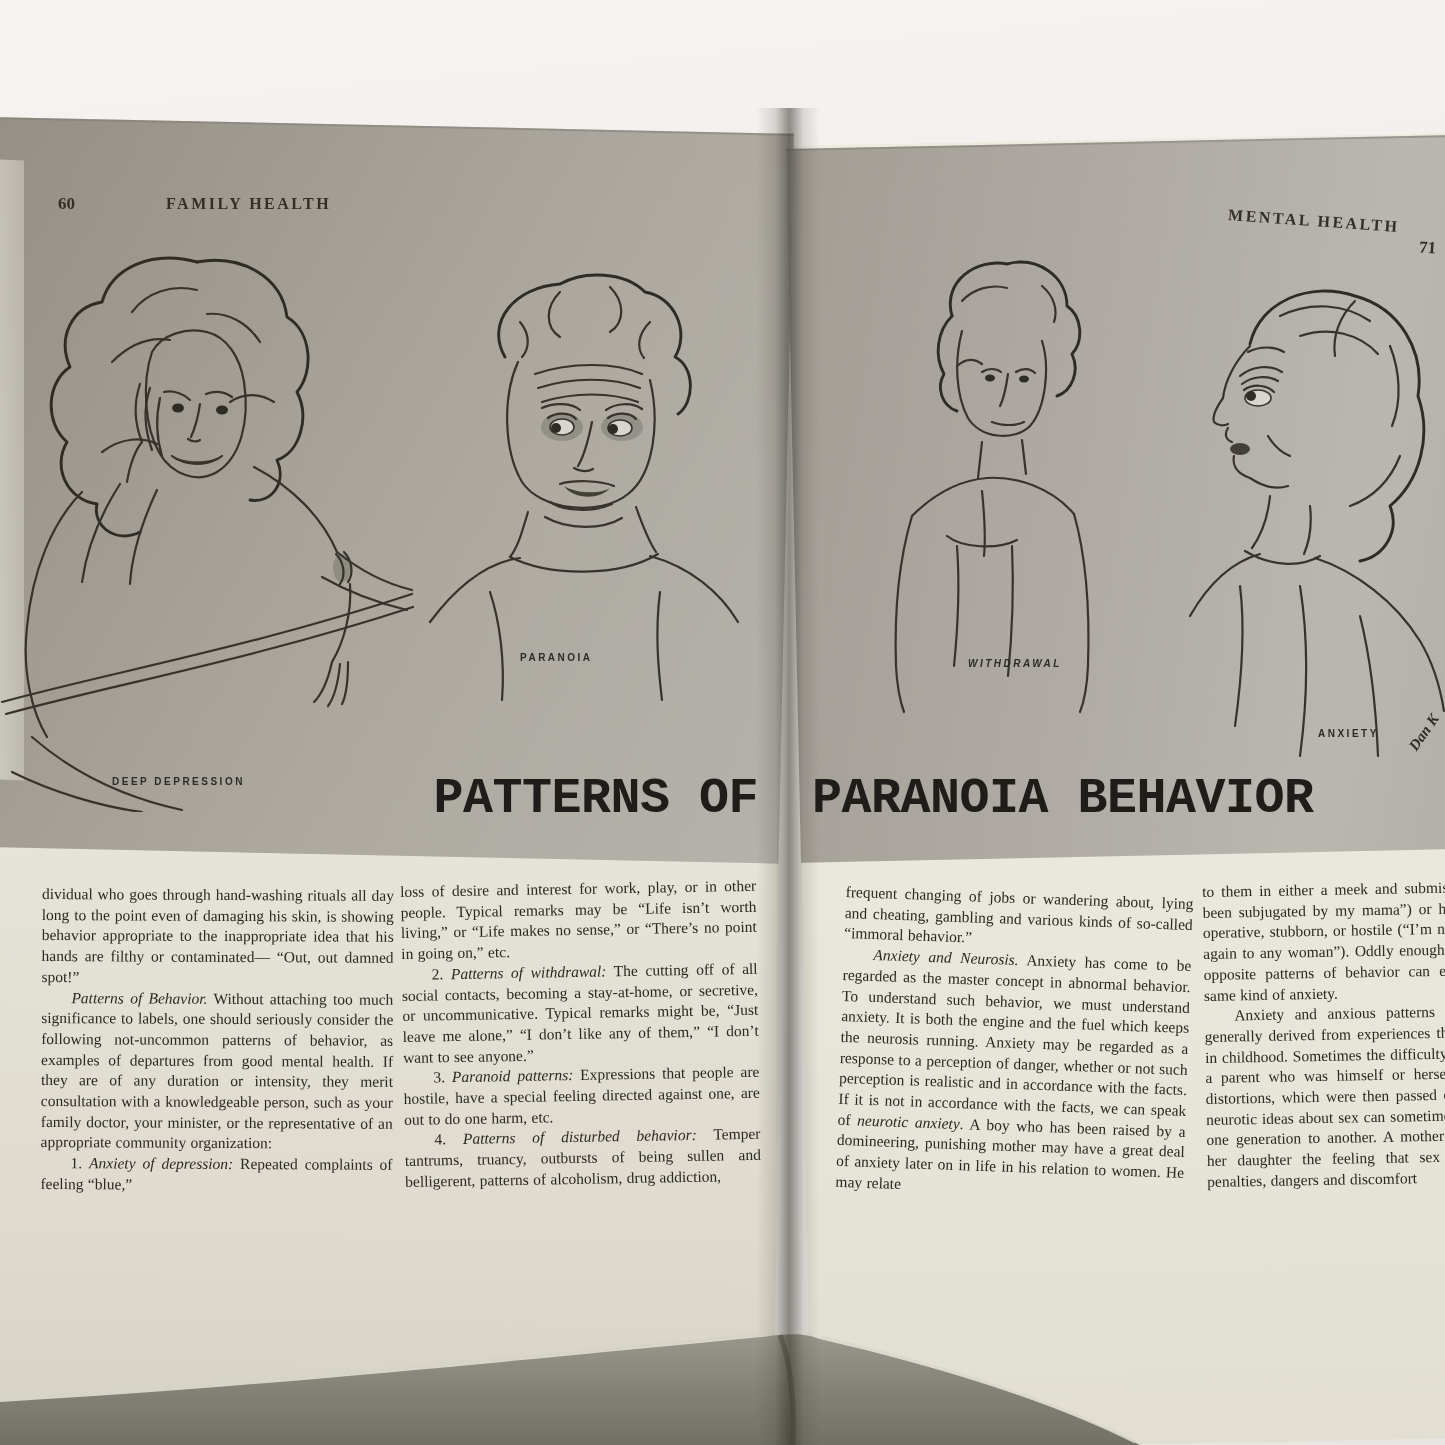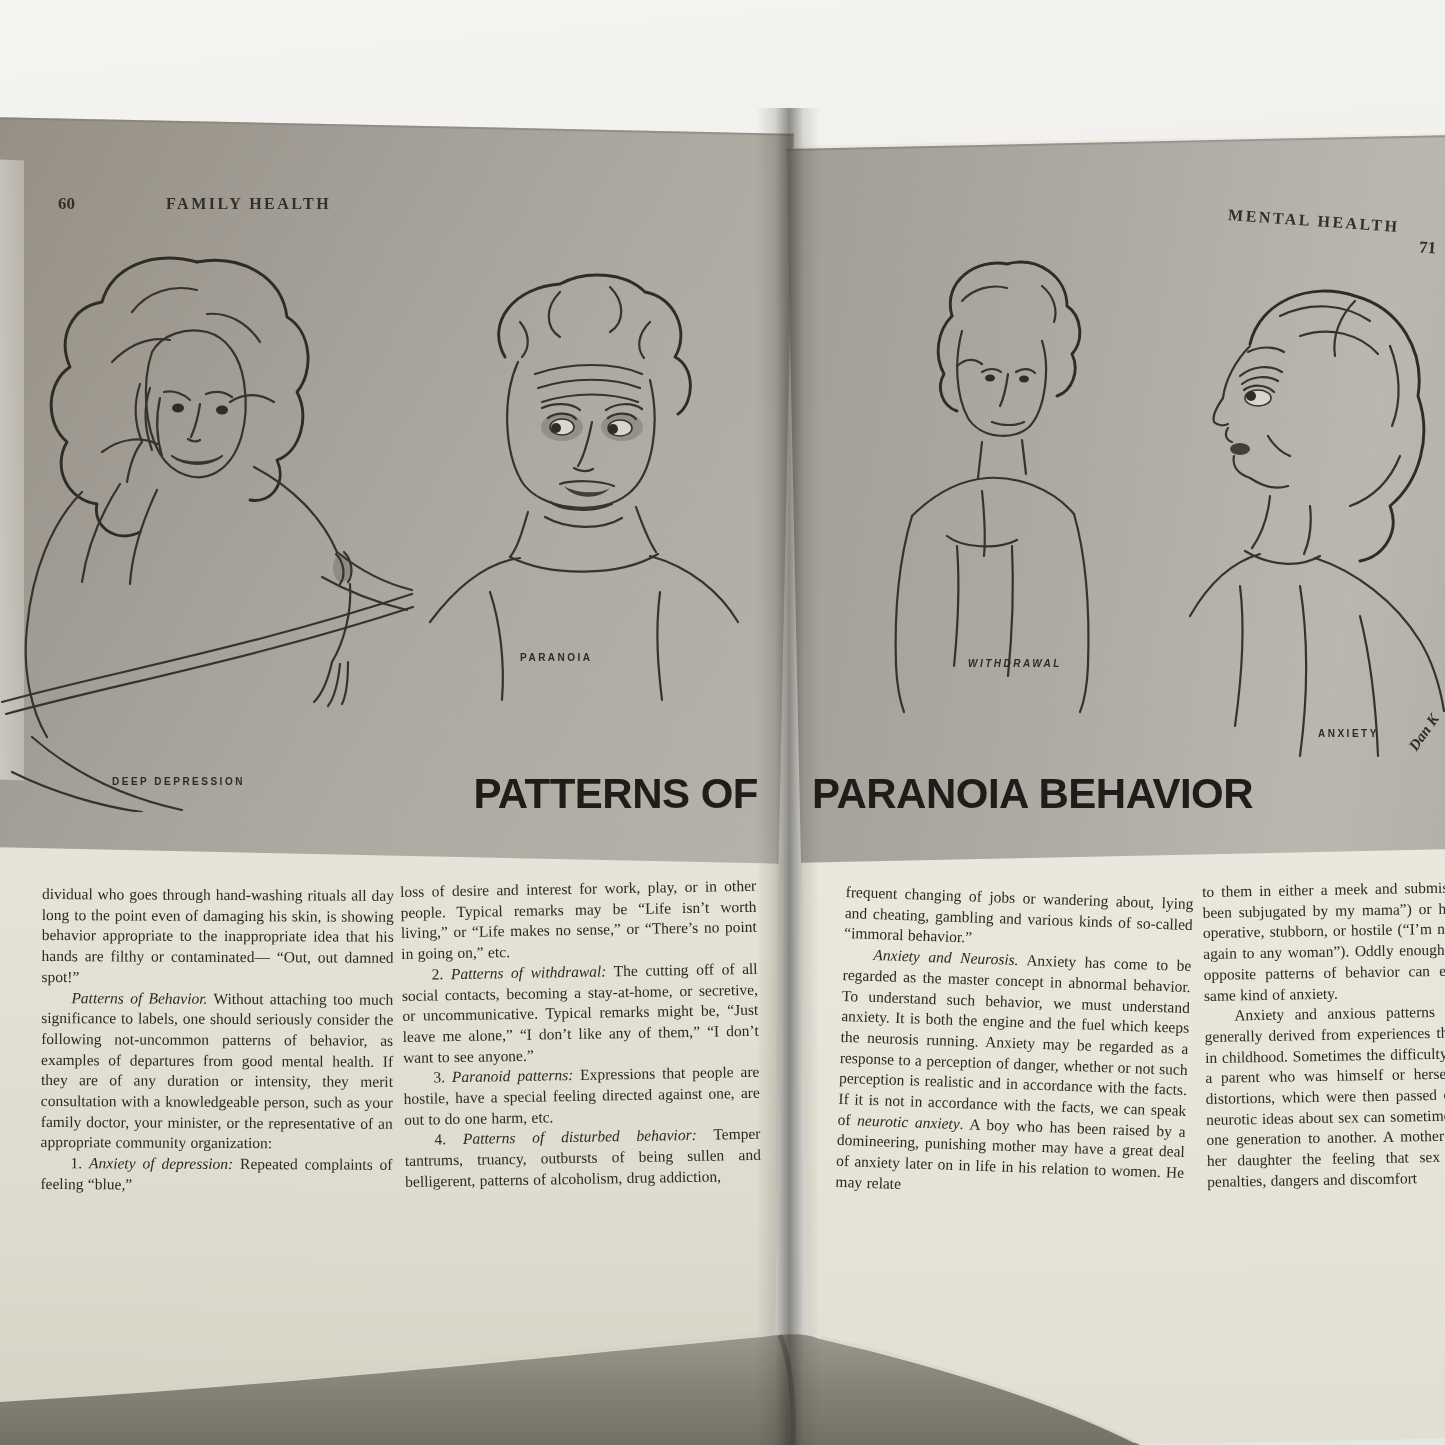--- a/index.html
+++ b/index.html
@@ -33,21 +33,21 @@
 
   
   .runhead{color:#332f28;font-weight:bold;font-size:16px;letter-spacing:2.5px;}
   .pagenum{color:#332f28;font-weight:bold;font-size:17px;}
 
   
   .caption{font-family:"Liberation Sans",sans-serif;font-weight:600;font-size:10px;
     letter-spacing:2.5px;color:#2e2b26;}
 
   
-  .bigtitle{font-family:Liberation Sans, sans-serif;font-weight:bold;font-size:42px;
+  .bigtitle{font-family:Liberation Mono, monospace;font-weight:bold;font-size:50px;
     letter-spacing:-0.5px;color:#1f1d19;white-space:nowrap;}
 
   
   .col{font-size:15.5px;line-height:20.7px;text-align:justify;color:#2c2823;
     word-spacing:.5px;hyphens:auto;-webkit-hyphens:auto;}
   .col p{margin:0;}
   .col p.indent{text-indent:30px;}
   .col em{font-style:italic;}
 
   .signature{font-family:"Liberation Serif",serif;font-style:italic;font-weight:bold;

